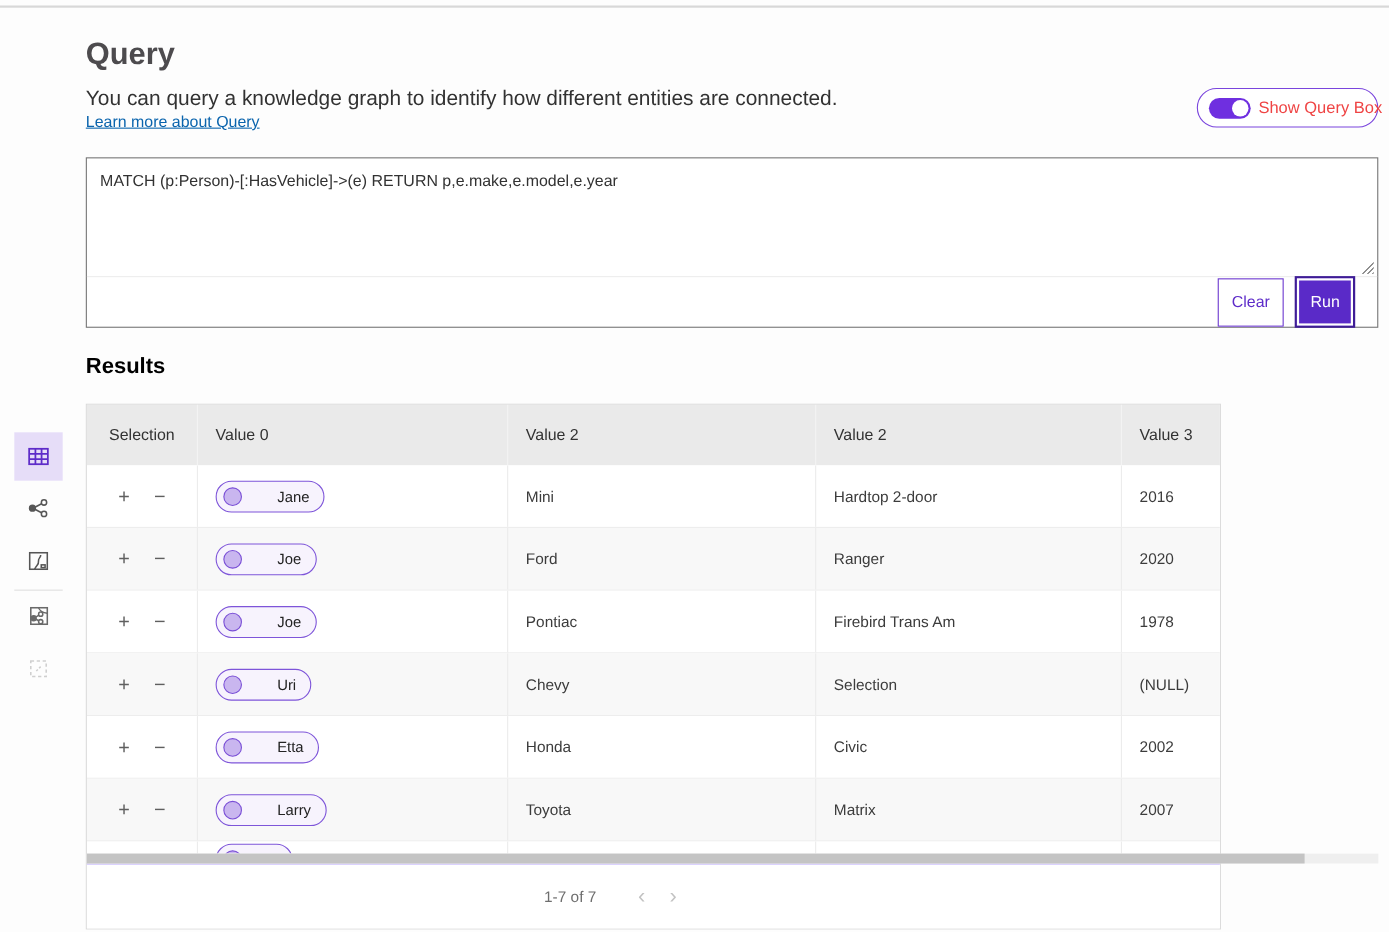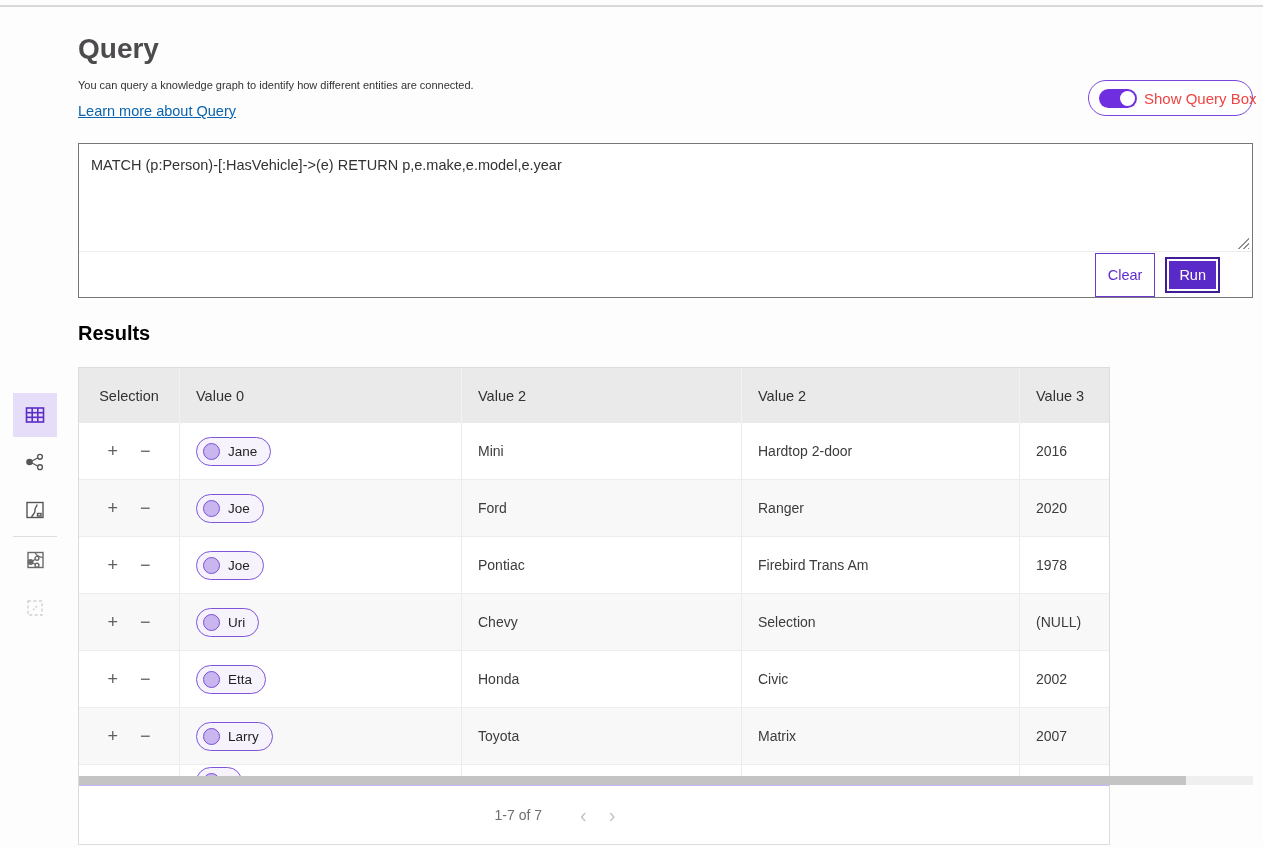--- a/index.html
+++ b/index.html
@@ -5,21 +5,21 @@
   * { box-sizing: border-box; margin: 0; padding: 0; }
   html,body { width:1263px; height:847px; overflow:hidden; }
   body {
     font-family: "Liberation Sans", sans-serif;
     background:#fdfdfd; color:#323232; position:relative;
   }
   .top-rule { position:absolute; top:5px; left:0; width:1263px; height:2px; background:#d8d8d8; }
 
   
   .page-title { position:absolute; left:78px; top:33px; font-size:28px; font-weight:600; color:#4d4b4e; }
-  .description { position:absolute; left:78px; top:79px; font-size:11px; color:#323232; }
+  .description { position:absolute; left:78px; top:79px; font-size:19px; color:#323232; }
   .learn-more { position:absolute; left:78px; top:103px; font-size:14.5px; font-weight:400;
     color:#0a64ad; text-decoration:underline; cursor:pointer; }
 
   .toggle-pill { position:absolute; top:80px; left:1088px; width:165px; height:36px;
     border:1px solid #7a45dd; border-radius:18px; background:#fff;
     display:flex; align-items:center; gap:7px; padding:0 14px 0 10px; cursor:pointer; }
   .switch-track { width:38px; height:19px; border-radius:10px; background:#6f2fe0; position:relative; flex:0 0 auto; }
   .switch-knob { position:absolute; right:2px; top:2px; width:15px; height:15px; border-radius:50%; background:#fff; }
   .toggle-label { font-size:15px; color:#ef4444; white-space:nowrap; }
 
@@ -29,23 +29,23 @@
   .query-text { position:absolute; left:0; top:0; right:0; height:107px; padding:13px 12px;
     font-size:14.5px; color:#323232; white-space:pre-wrap; cursor:text; }
   .resize-grip { position:absolute; right:3px; top:93px; width:12px; height:12px;
     background:repeating-linear-gradient(135deg, transparent 0 2px, #8f8f8f 2px 3.4px);
     clip-path:polygon(100% 0, 100% 100%, 0 100%); }
   .query-footer { position:absolute; left:0; top:107px; right:0; bottom:0;
     border-top:1px solid #ededed; display:flex; align-items:center; justify-content:flex-end;
     gap:12px; padding-right:20px; }
   .clear-btn { min-width:58px; height:44px; background:#fff; border:1px solid #6c38cf;
     color:#5e2cc9; font-size:14.5px; font-family:inherit; cursor:pointer; padding:0 12px; }
-  .run-btn { min-width:50px; height:32px; background:#5a2ac8; border:2px solid #ffffff;
+  .run-btn { min-width:50px; height:43px; background:#5a2ac8; border:2px solid #ffffff;
     box-shadow:0 0 0 2px #3f1d96; color:#fff; font-size:14.5px; font-family:inherit;
-    cursor:pointer; padding:0 10px; margin-right:14px; }
+    cursor:pointer; padding:0 10px; margin-right:2px; }
 
   
   .results-heading { position:absolute; left:78px; top:322px; font-size:20px; font-weight:600; color:#000000; }
 
   .table-card { position:absolute; left:78px; top:367px; width:1032px; height:478px;
     border:1px solid #dcdcdc; background:#fff; }
   .thead { position:absolute; left:0; top:0; right:0; height:55px; background:#eaeaea;
     display:grid; grid-template-columns:100px 282px 280px 278px 1fr; align-items:center; }
   .th { font-size:14.5px; color:#323232; padding-left:16px; border-left:1px solid #f3f3f3; height:100%;
     display:flex; align-items:center; }
@@ -58,21 +58,21 @@
   .td { font-size:14px; color:#3c3c3c; padding-left:16px; display:flex; align-items:center;
     border-left:1px solid #ececec; overflow:hidden; }
   .td:first-child { border-left:none; justify-content:center; gap:18px; padding-left:0; }
 
   .row-add, .row-remove { background:none; border:none; color:#5f5f5f; font-size:18px;
     line-height:1; cursor:pointer; font-family:inherit; padding:2px; }
 
   .chip { display:inline-flex; align-items:center; gap:8px; height:29px; padding:0 13px 0 6px;
     border:1px solid #7e55d9; border-radius:15px; background:#f7f3fd; align-self:center; margin-top:0; }
   .chip-dot { width:17px; height:17px; border-radius:50%; background:#c9b6ef; border:1.5px solid #7a4fd6; flex:0 0 auto; }
-  .chip-label { font-size:13.5px; color:#232323; white-space:nowrap; }
+  .chip-label { font-size:13.5px; color:#232323; white-space:nowrap;margin-left:24px; }
   .trow:last-child { border-bottom:none; }
   .trow:last-child .chip { align-self:flex-start; margin-top:2px; }
 
   .hscrollbar { position:absolute; left:0; top:408px; width:1174px; height:9px; background:#efefef; z-index:3; }
   .hscroll-thumb { position:absolute; left:0; top:0; height:9px; width:1107px; background:#c4c4c4; cursor:pointer; }
 
   .card-footer { position:absolute; left:0; top:417px; right:0; bottom:0; background:#fff;
     border-top:1px solid #c4b5fd; display:flex; align-items:center; justify-content:center;
     gap:10px; padding-right:72px; }
   .page-range { font-size:14px; color:#6e6e6e; margin-right:22px; }

